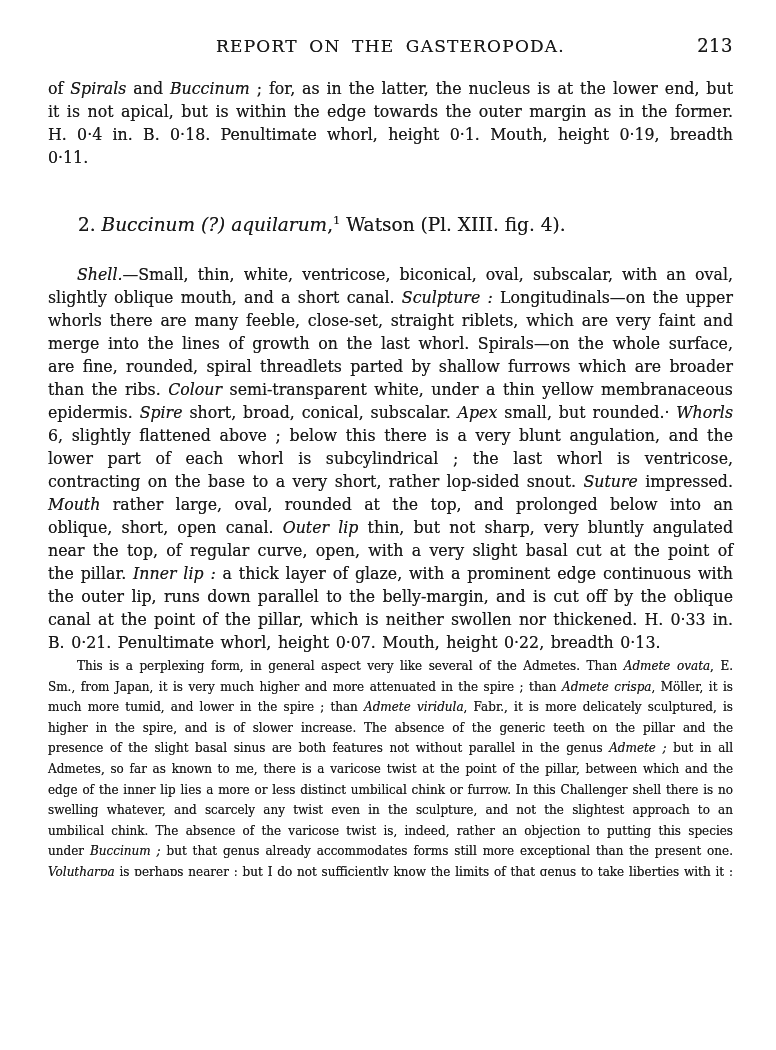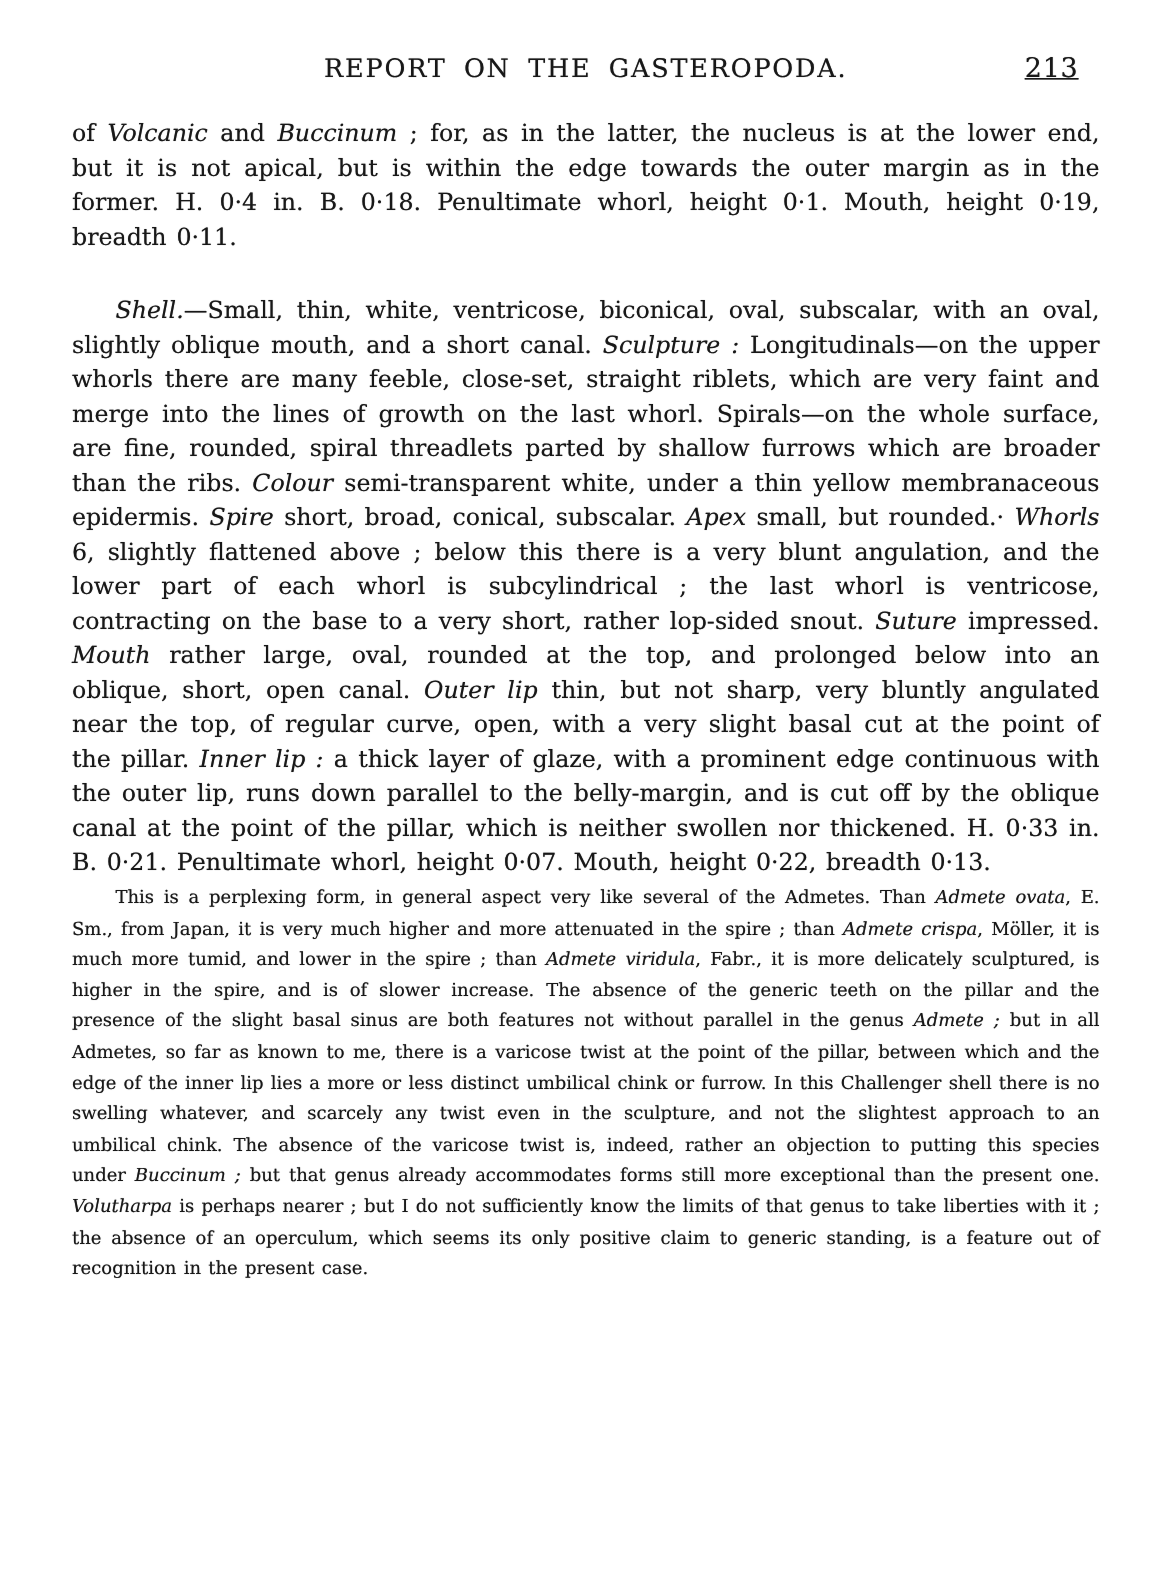--- a/index.html
+++ b/index.html
@@ -22,25 +22,24 @@
   .running-head {
     position: relative;
     text-align: center;
     font-size: 17px;
     line-height: 20px;
     letter-spacing: 1.2px;
     word-spacing: 5px;
   }
   .page-num {
     position: absolute;
-    right: 14px;
+    right: 0;
     top: 0;
     letter-spacing: 0.5px;
     font-size: 18px;
-    text-decoration: underline;
   }
   p { margin: 0; }
   .body-text {
     font-size: 15.8px;
     line-height: 23px;
     text-align: justify;
     word-spacing: 1.5px;
   }
   .indent { text-indent: 29px; }
   .intro { margin-top: 21px; }
@@ -75,22 +74,23 @@
 </head>
 <body>
 
 <div class="page">
 
   <div class="running-head">
     <span>REPORT ON THE GASTEROPODA.</span>
     <span class="page-num">213</span>
   </div>
 
-  <p class="body-text intro"><span>of </span><i>Volcanic</i><span> and </span><i>Buccinum</i><span> ; for, as in the latter, the nucleus is at the lower end, but it is not apical, but is within the edge towards the outer margin as in the former.  H. 0·4 in.  B. 0·18.  Penultimate whorl, height 0·1.  Mouth, height 0·19, breadth 0·11.</span></p>
+  <p class="body-text intro"><span>of </span><i>Spirals</i><span> and </span><i>Buccinum</i><span> ; for, as in the latter, the nucleus is at the lower end, but it is not apical, but is within the edge towards the outer margin as in the former.  H. 0·4 in.  B. 0·18.  Penultimate whorl, height 0·1.  Mouth, height 0·19, breadth 0·11.</span></p>
 
+  <p class="species-heading"><span>2. </span><i>Buccinum (?) aquilarum</i><span>,</span><sup>1</sup><span> Watson (Pl. XIII. fig. 4).</span></p>
 
 
 
   <p class="body-text indent shell"><i>Shell.</i><span>—Small, thin, white, ventricose, biconical, oval, subscalar, with an oval, slightly oblique mouth, and a short canal.  </span><i>Sculpture :</i><span> Longitudinals—on the upper whorls there are many feeble, close-set, straight riblets, which are very faint and merge into the lines of growth on the last whorl.  Spirals—on the whole surface, are fine, rounded, spiral threadlets parted by shallow furrows which are broader than the ribs.  </span><i>Colour</i><span> semi-transparent white, under a thin yellow membranaceous epidermis.  </span><i>Spire</i><span> short, broad, conical, subscalar.  </span><i>Apex</i><span> small, but rounded.·  </span><i>Whorls</i><span> 6, slightly flattened above ; below this there is a very blunt angulation, and the lower part of each whorl is subcylindrical ; the last whorl is ventricose, contracting on the base to a very short, rather lop-sided snout.  </span><i>Suture</i><span> impressed.  </span><i>Mouth</i><span> rather large, oval, rounded at the top, and prolonged below into an oblique, short, open canal.  </span><i>Outer lip</i><span> thin, but not sharp, very bluntly angulated near the top, of regular curve, open, with a very slight basal cut at the point of the pillar.  </span><i>Inner lip :</i><span> a thick layer of glaze, with a prominent edge continuous with the outer lip, runs down parallel to the belly-margin, and is cut off by the oblique canal at the point of the pillar, which is neither swollen nor thickened.  H. 0·33 in.  B. 0·21.  Penultimate whorl, height 0·07.  Mouth, height 0·22, breadth 0·13.</span></p>
 
   <p class="remarks indent"><span>This is a perplexing form, in general aspect very like several of the Admetes.  Than </span><i>Admete ovata</i><span>, E. Sm., from Japan, it is very much higher and more attenuated in the spire ; than </span><i>Admete crispa</i><span>, Möller, it is much more tumid, and lower in the spire ; than </span><i>Admete viridula</i><span>, Fabr., it is more delicately sculptured, is higher in the spire, and is of slower increase.  The absence of the generic teeth on the pillar and the presence of the slight basal sinus are both features not without parallel in the genus </span><i>Admete ;</i><span> but in all Admetes, so far as known to me, there is a varicose twist at the point of the pillar, between which and the edge of the inner lip lies a more or less distinct umbilical chink or furrow.  In this Challenger shell there is no swelling whatever, and scarcely any twist even in the sculpture, and not the slightest approach to an umbilical chink.  The absence of the varicose twist is, indeed, rather an objection to putting this species under </span><i>Buccinum ;</i><span> but that genus already accommodates forms still more exceptional than the present one.  </span><i>Volutharpa</i><span> is perhaps nearer ; but I do not sufficiently know the limits of that genus to take liberties with it ; the absence of an operculum, which seems its only positive claim to generic standing, is a feature out of recognition in the present case.</span></p>
 
 </div>
 
 </body></html>

